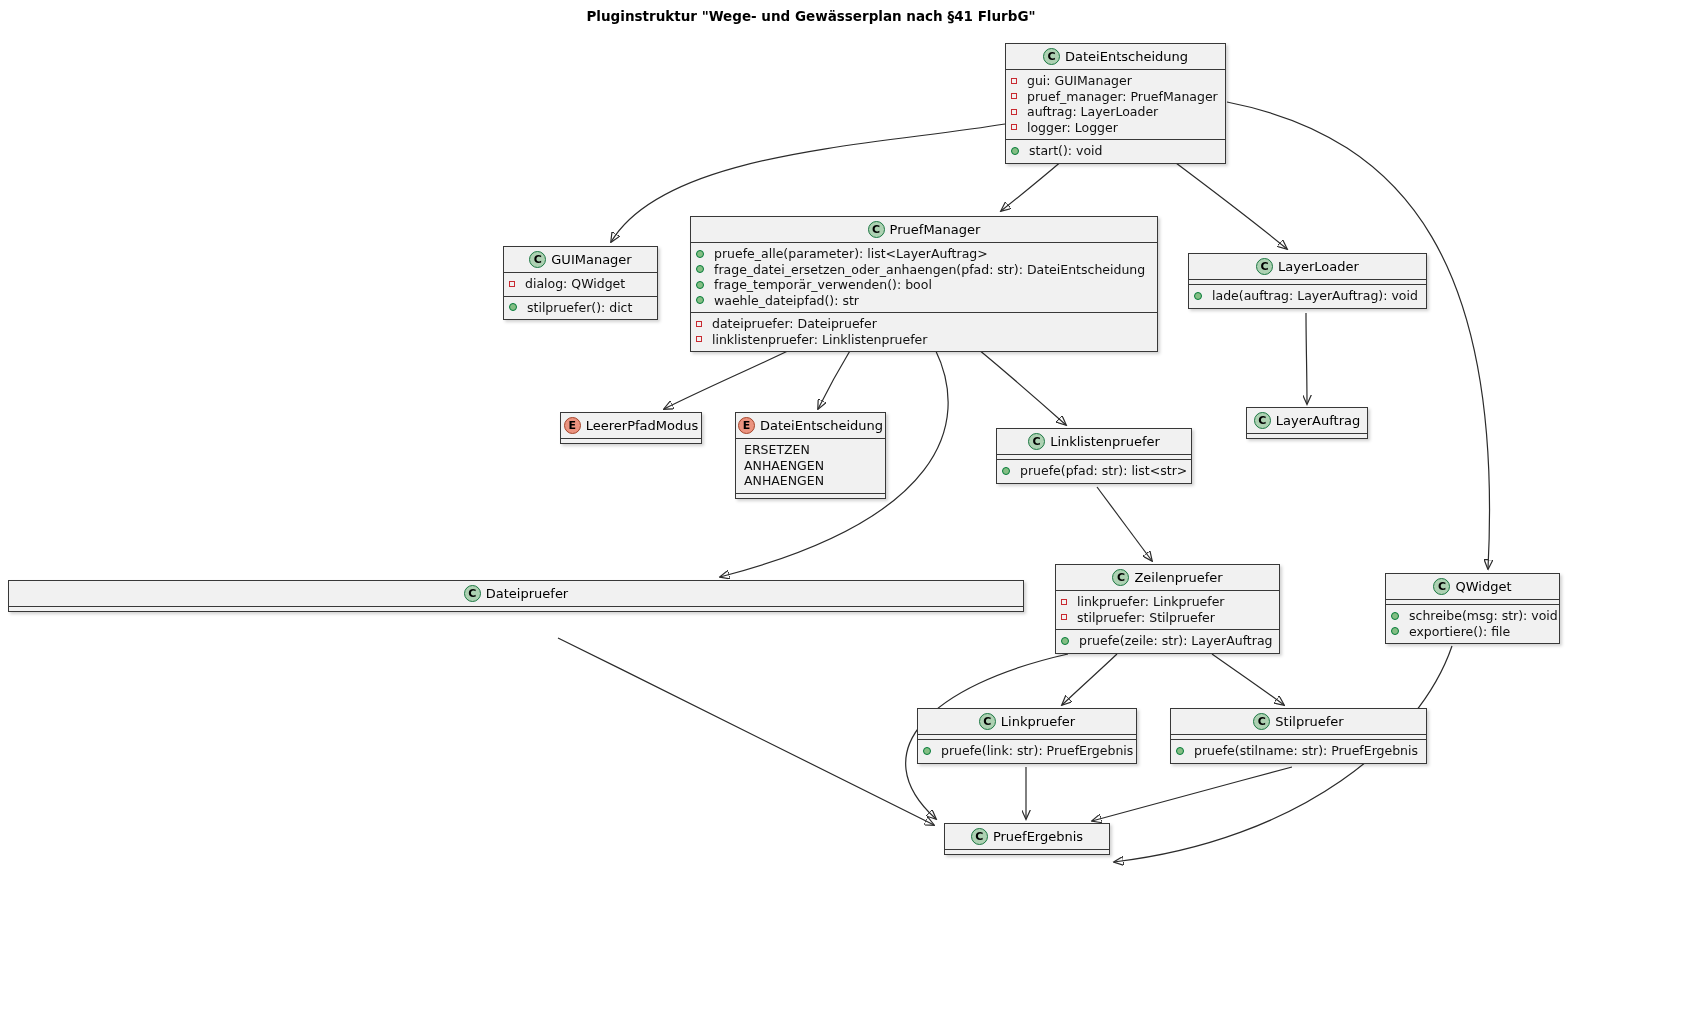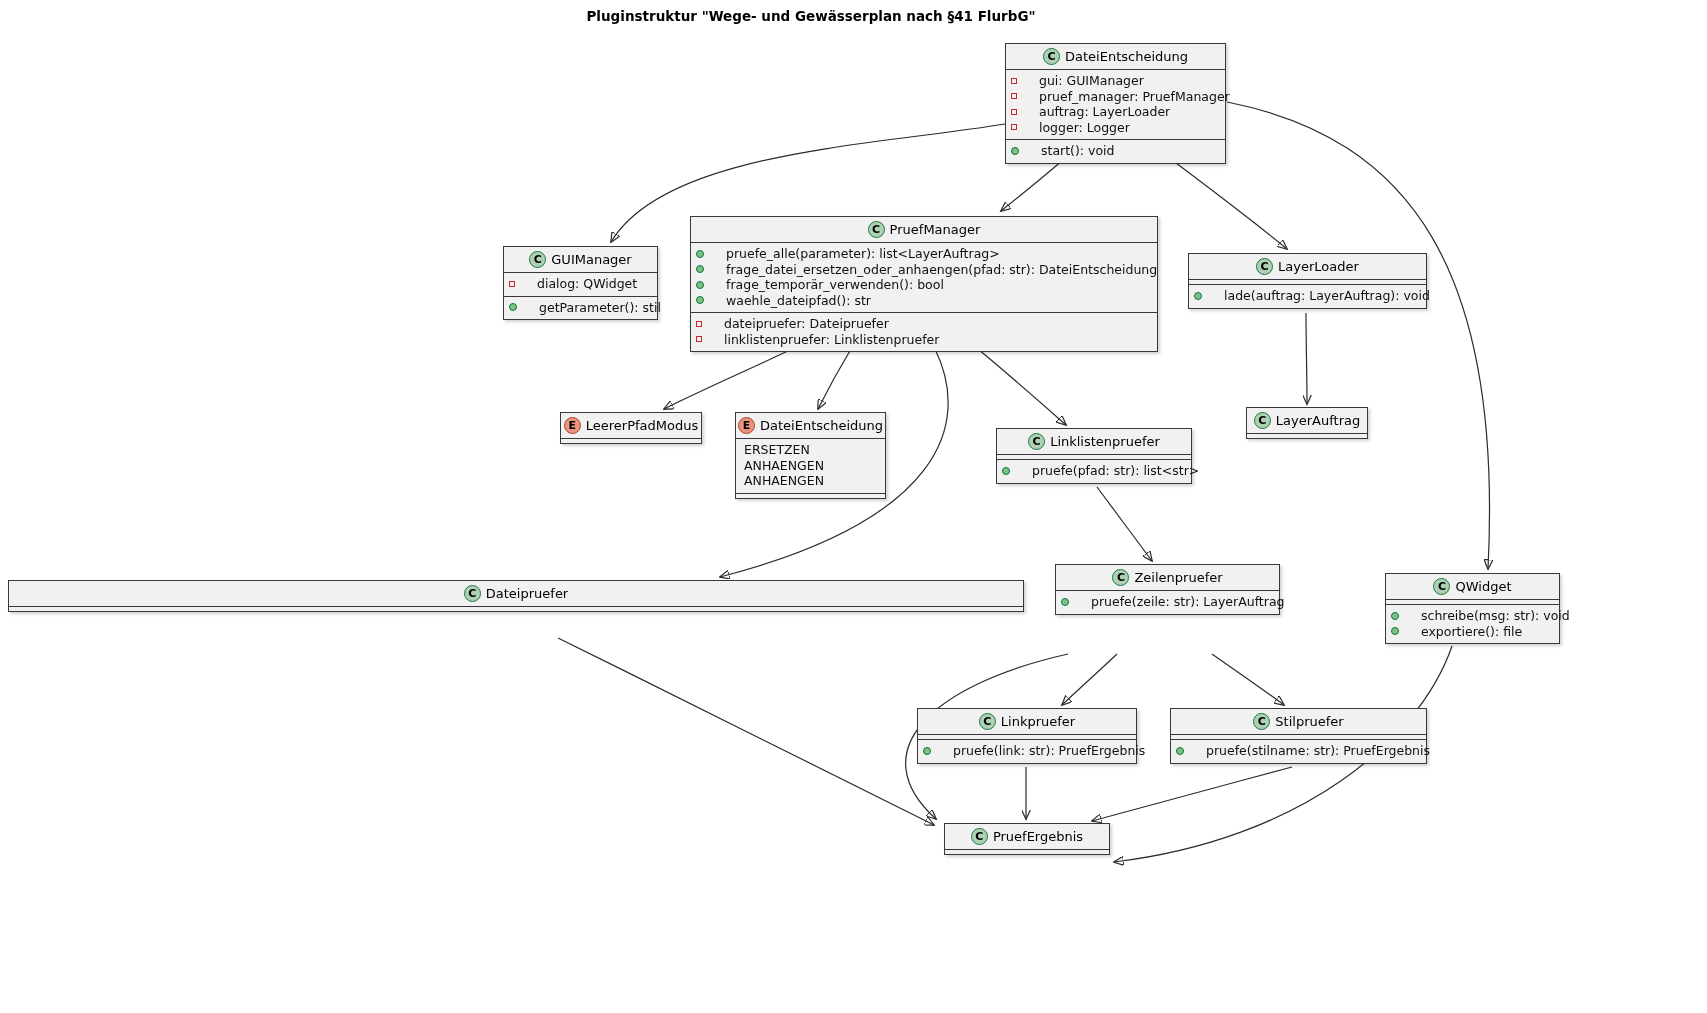--- a/index.html
+++ b/index.html
@@ -39,21 +39,21 @@
     font-size:11px; font-weight:bold; color:#000;
     flex:0 0 17px; line-height:1;
   }
   .icon-class { background:#ADD1B2; border:1px solid #1B7742; }
   .icon-enum  { background:#EB937F; border:1px solid #A5442A; }
   .uml-name { font-size:13px; color:#000; white-space:nowrap; }
 
   .uml-compartment { border-top:1px solid #383838; padding:3px 6px 4px 5px; }
   .uml-compartment.empty { padding:0; height:5px; }
 
-  .member { display:flex; align-items:center; gap:22px; line-height:15.5px; white-space:nowrap; }
+  .member { display:flex; align-items:center; gap:10px; line-height:15.5px; white-space:nowrap; }
   .mk { flex:0 0 auto; display:inline-block; }
   .mk-field  { width:6px; height:6px; border:1.5px solid #C82930; background:#F1F1F1; }
   .mk-method { width:8px; height:8px; border-radius:50%; background:#84BE84; border:1px solid #037B38; }
   .mtext { font-size:12.5px; color:#101010; }
   .enum-val { padding-left:3px; }
 </style>
 </head>
 <body>
 
 <div class="diagram-title">Pluginstruktur "Wege- und Gewässerplan nach §41 FlurbG"</div>
@@ -121,21 +121,21 @@
   </div>
   <div class="uml-compartment">
     <div class="member">
         <span class="mk mk-field"></span>
         <span class="mtext">dialog: QWidget</span>
       </div>
   </div>
   <div class="uml-compartment">
     <div class="member">
         <span class="mk mk-method"></span>
-        <span class="mtext">getParameter(): stil</span>
+        <span class="mtext">stilpruefer(): dict</span>
       </div>
   </div>
 </div>
 
 <div class="uml-class" style="left:690px; top:216px; width:468px;">
   <div class="uml-header">
     <span class="cicon icon-class">C</span>
     <span class="uml-name">PruefManager</span>
   </div>
   <div class="uml-compartment">
@@ -239,20 +239,30 @@
   <div class="uml-compartment empty"></div>
 </div>
 
 <div class="uml-class" style="left:1055px; top:564px; width:225px;">
   <div class="uml-header">
     <span class="cicon icon-class">C</span>
     <span class="uml-name">Zeilenpruefer</span>
   </div>
   <div class="uml-compartment">
     <div class="member">
+        <span class="mk mk-field"></span>
+        <span class="mtext">linkpruefer: Linkpruefer</span>
+      </div>
+    <div class="member">
+        <span class="mk mk-field"></span>
+        <span class="mtext">stilpruefer: Stilpruefer</span>
+      </div>
+  </div>
+  <div class="uml-compartment">
+    <div class="member">
         <span class="mk mk-method"></span>
         <span class="mtext">pruefe(zeile: str): LayerAuftrag</span>
       </div>
   </div>
 </div>
 
 <div class="uml-class" style="left:1385px; top:573px; width:175px;">
   <div class="uml-header">
     <span class="cicon icon-class">C</span>
     <span class="uml-name">QWidget</span>

